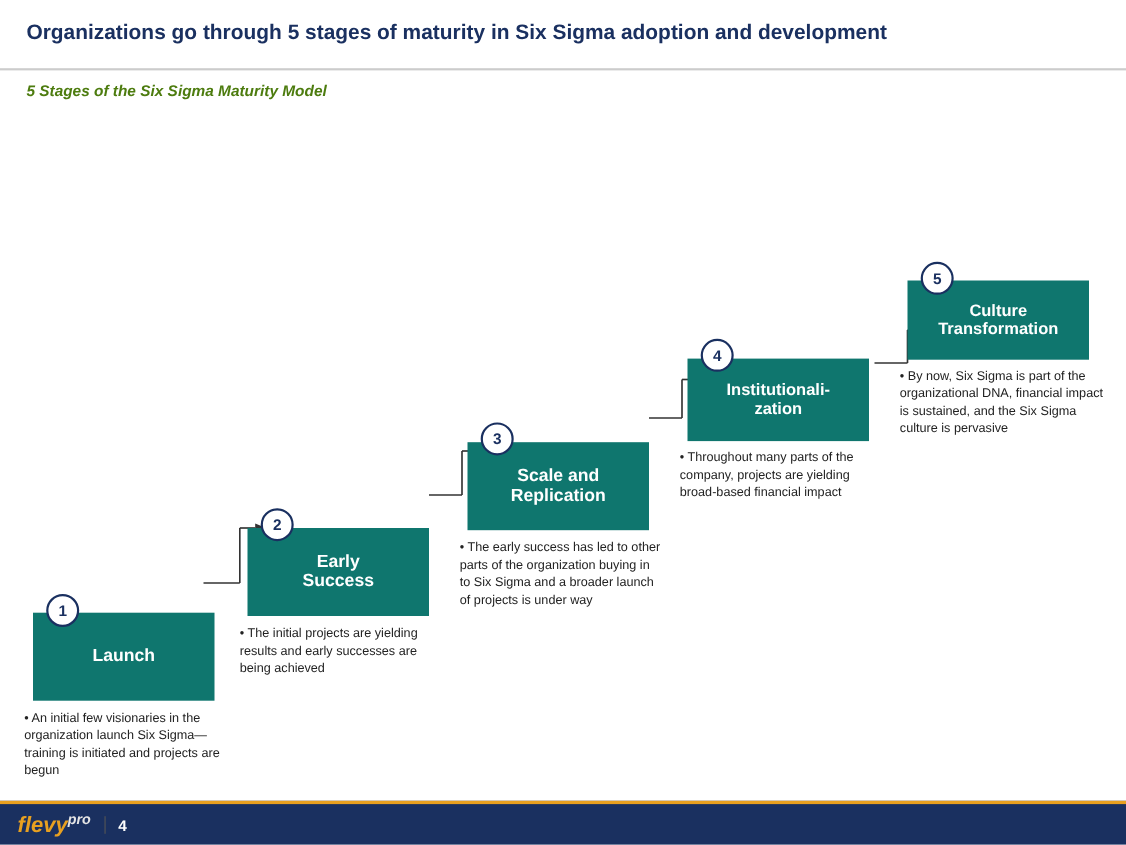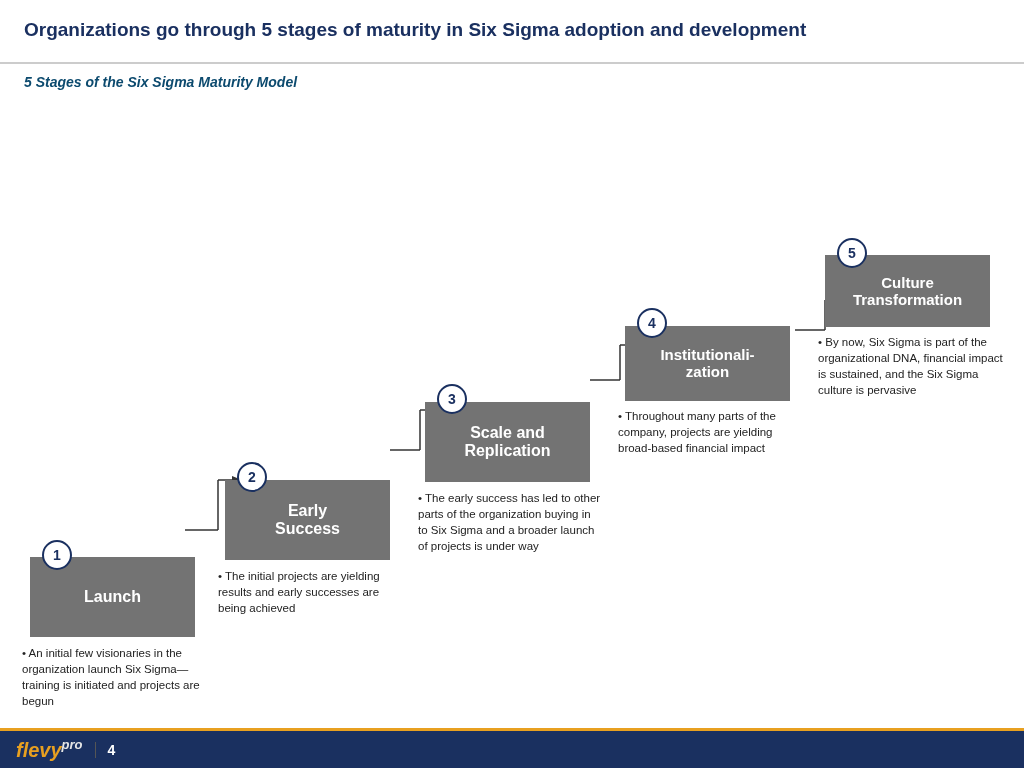--- a/index.html
+++ b/index.html
@@ -21,36 +21,36 @@
       font-size: 19px;
       font-weight: bold;
       color: #1a3060;
       line-height: 1.3;
       margin-bottom: 9px;
     }
     .subtitle {
       font-size: 14px;
       font-style: italic;
       font-weight: bold;
-      color: #0c4a6e;
+      color: #4d7c0f;
       padding: 10px 24px 0 24px;
     }
 
     
     .diagram-area {
       position: relative;
       width: 1024px;
       height: 590px;
       padding: 0 20px;
     }
 
     
     .stage-box {
       position: absolute;
-      background: #737373;
+      background: #0f766e;
       color: #fff;
       font-weight: bold;
       text-align: center;
       display: flex;
       align-items: center;
       justify-content: center;
     }
 
     
     .circle-num {

